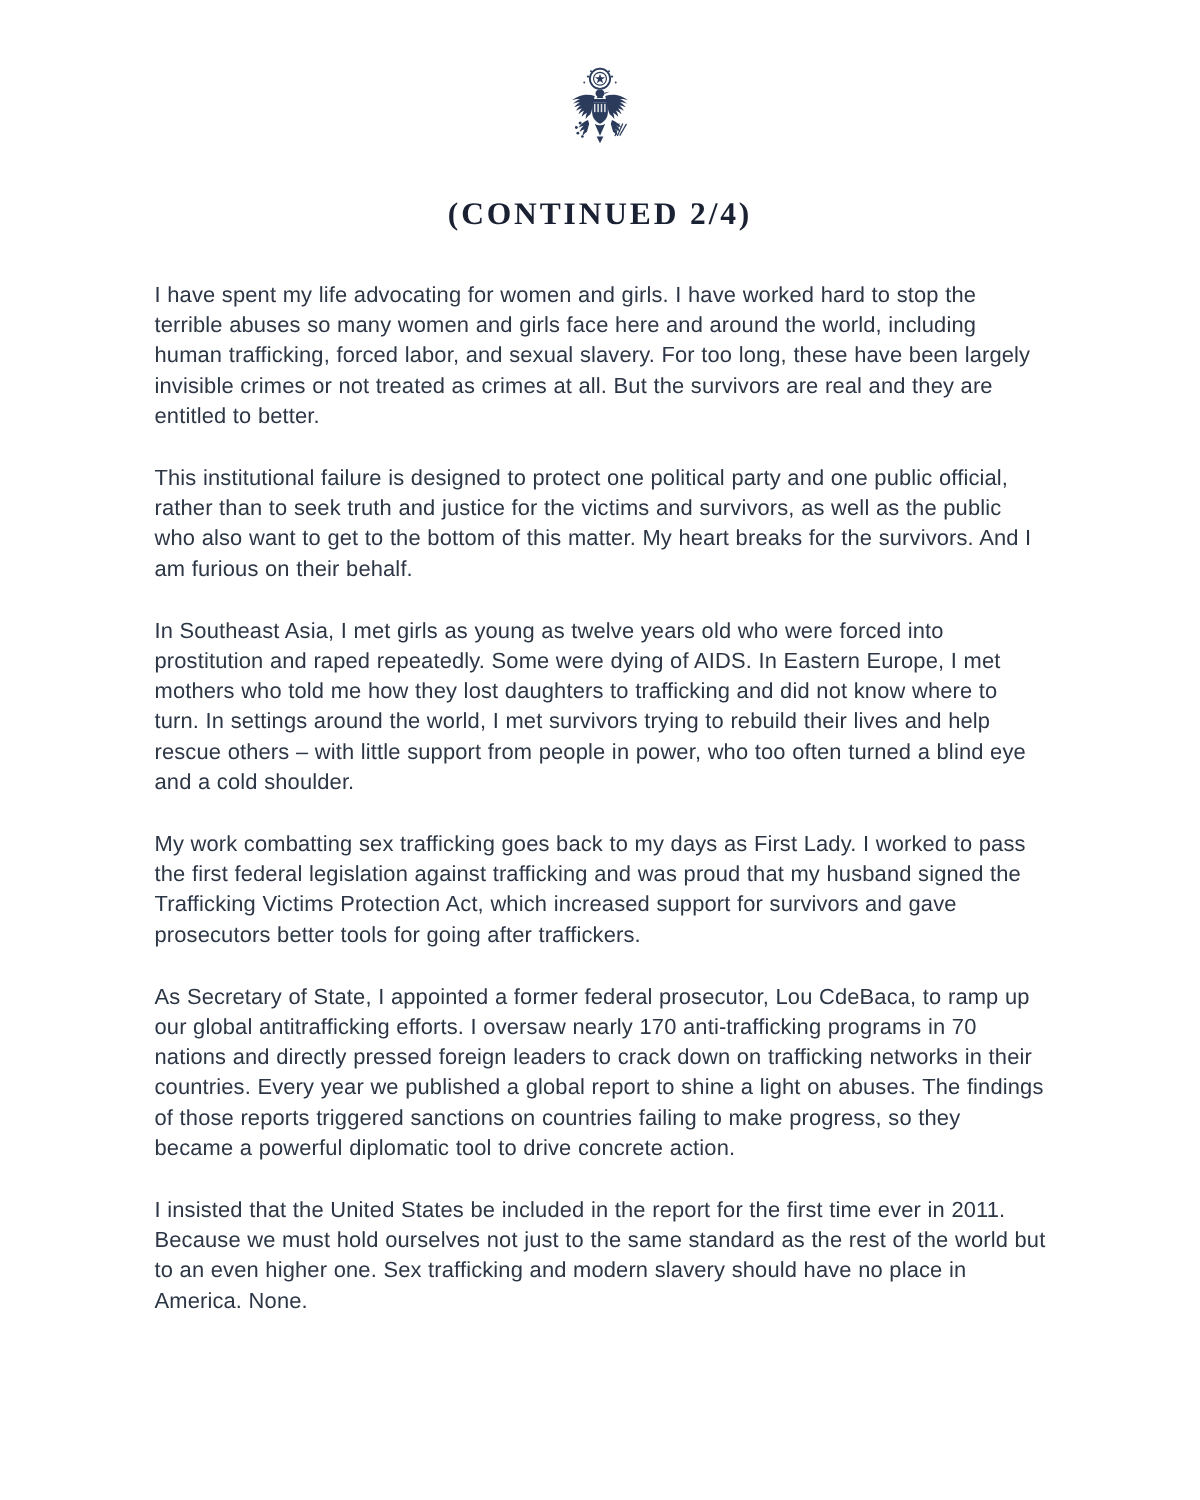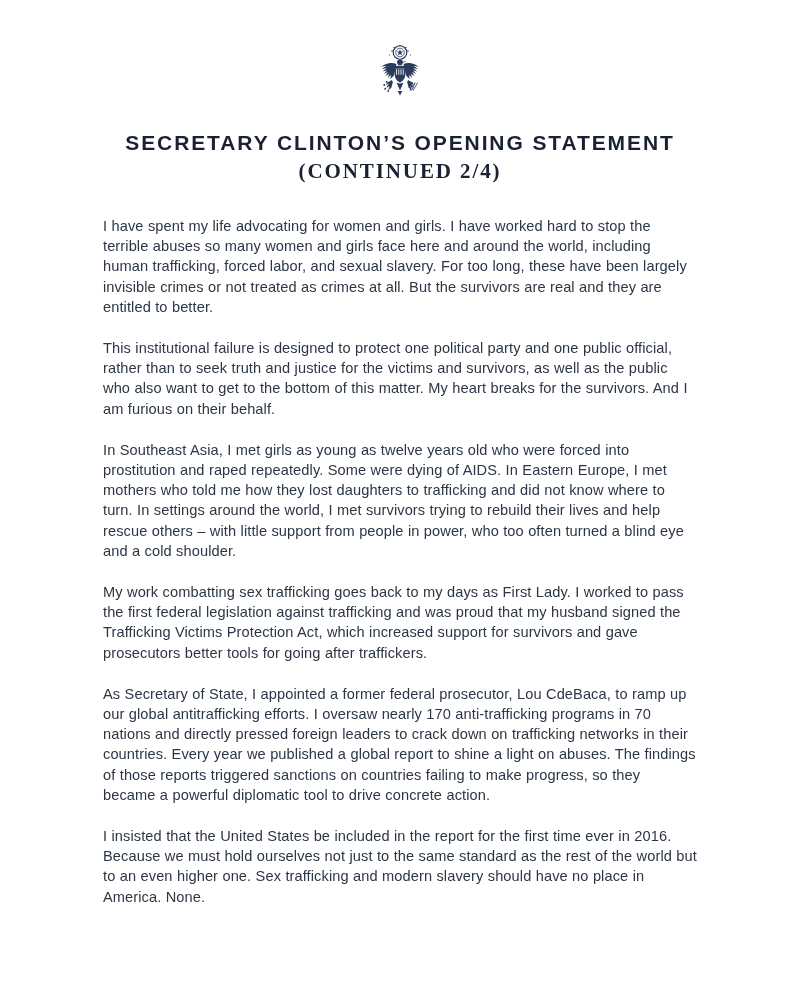--- a/index.html
+++ b/index.html
@@ -110,26 +110,25 @@
         <rect x="80" y="76" width="1.6" height="18" transform="rotate(24 80.8 85)"></rect>
         <rect x="84" y="76" width="1.6" height="18" transform="rotate(30 84.8 85)"></rect>
 
         <path d="M47 77l7 16 7-16c-2.3 1.4-4.6 2.1-7 2.1s-4.7-.7-7-2.1z"></path>
         <path d="M49.5 94h9l-4.5 9z"></path>
       </g>
     </svg>
   </div>
 
   <h1 class="doc-title">
-    <span class="line1">Secretary Clinton’s Opening Statement</span>
     <span class="line2">(Continued 2/4)</span>
   </h1>
 
   <div class="body-col">
     <p class="para">I have spent my life advocating for women and girls. I have worked hard to stop the terrible abuses so many women and girls face here and around the world, including human trafficking, forced labor, and sexual slavery. For too long, these have been largely invisible crimes or not treated as crimes at all. But the survivors are real and they are entitled to better.</p>
     <p class="para">This institutional failure is designed to protect one political party and one public official, rather than to seek truth and justice for the victims and survivors, as well as the public who also want to get to the bottom of this matter. My heart breaks for the survivors. And I am furious on their behalf.</p>
     <p class="para">In Southeast Asia, I met girls as young as twelve years old who were forced into prostitution and raped repeatedly. Some were dying of AIDS. In Eastern Europe, I met mothers who told me how they lost daughters to trafficking and did not know where to turn. In settings around the world, I met survivors trying to rebuild their lives and help rescue others – with little support from people in power, who too often turned a blind eye and a cold shoulder.</p>
     <p class="para">My work combatting sex trafficking goes back to my days as First Lady. I worked to pass the first federal legislation against trafficking and was proud that my husband signed the Trafficking Victims Protection Act, which increased support for survivors and gave prosecutors better tools for going after traffickers.</p>
     <p class="para">As Secretary of State, I appointed a former federal prosecutor, Lou CdeBaca, to ramp up our global antitrafficking efforts. I oversaw nearly 170 anti-trafficking programs in 70 nations and directly pressed foreign leaders to crack down on trafficking networks in their countries. Every year we published a global report to shine a light on abuses. The findings of those reports triggered sanctions on countries failing to make progress, so they became a powerful diplomatic tool to drive concrete action.</p>
-    <p class="para">I insisted that the United States be included in the report for the first time ever in 2016. Because we must hold ourselves not just to the same standard as the rest of the world but to an even higher one. Sex trafficking and modern slavery should have no place in America. None.</p>
+    <p class="para">I insisted that the United States be included in the report for the first time ever in 2011. Because we must hold ourselves not just to the same standard as the rest of the world but to an even higher one. Sex trafficking and modern slavery should have no place in America. None.</p>
   </div>
 
 </div>
 
 </body></html>

